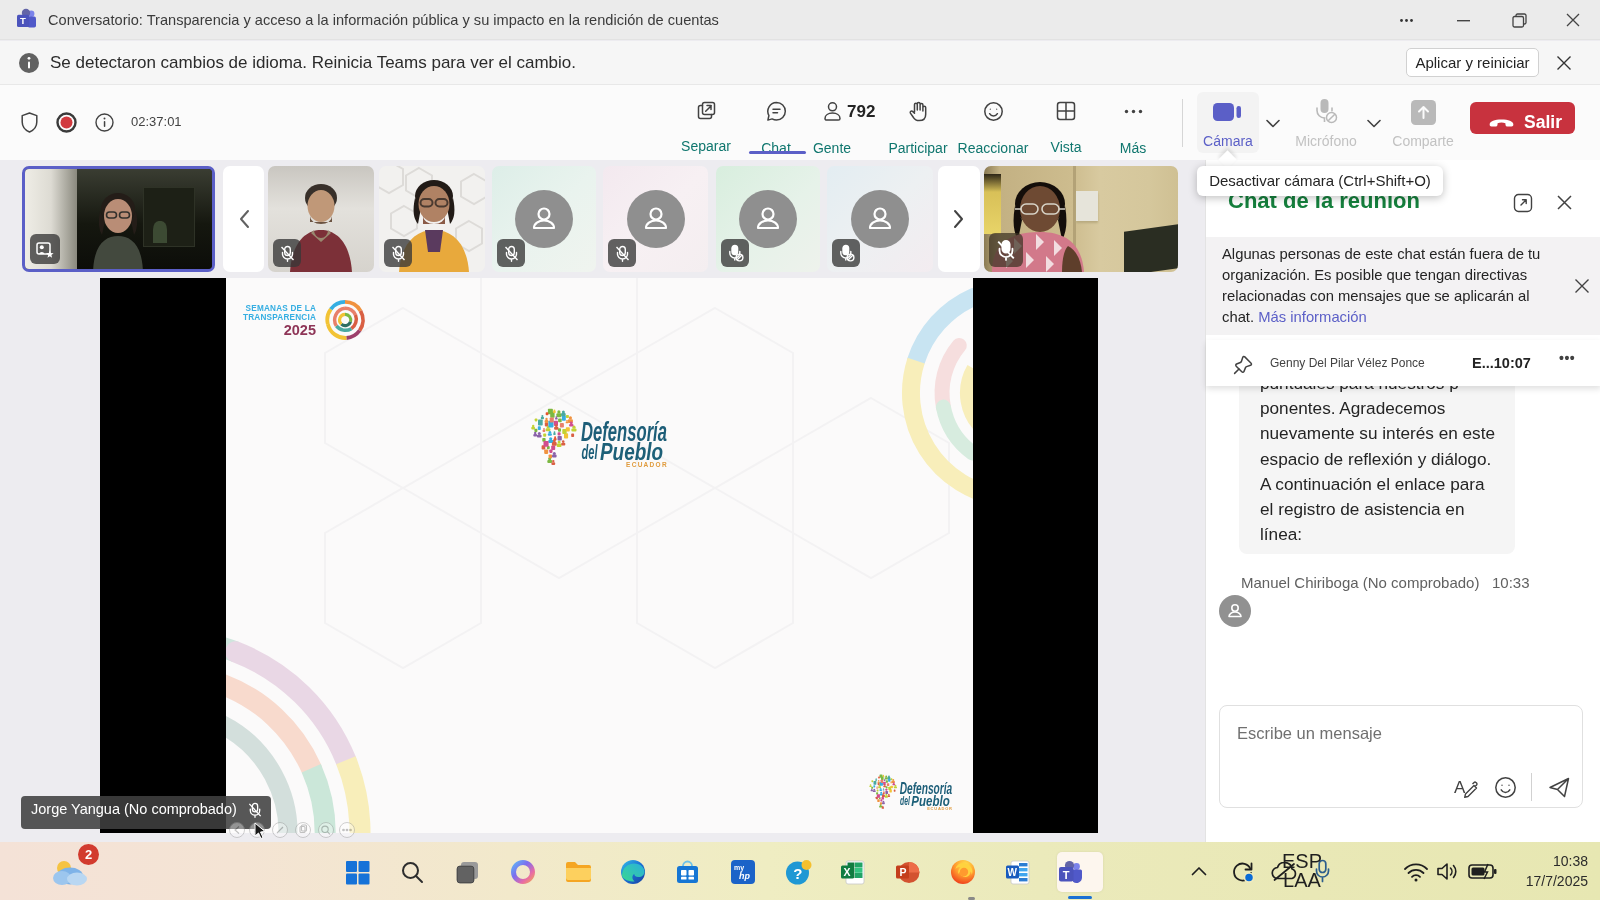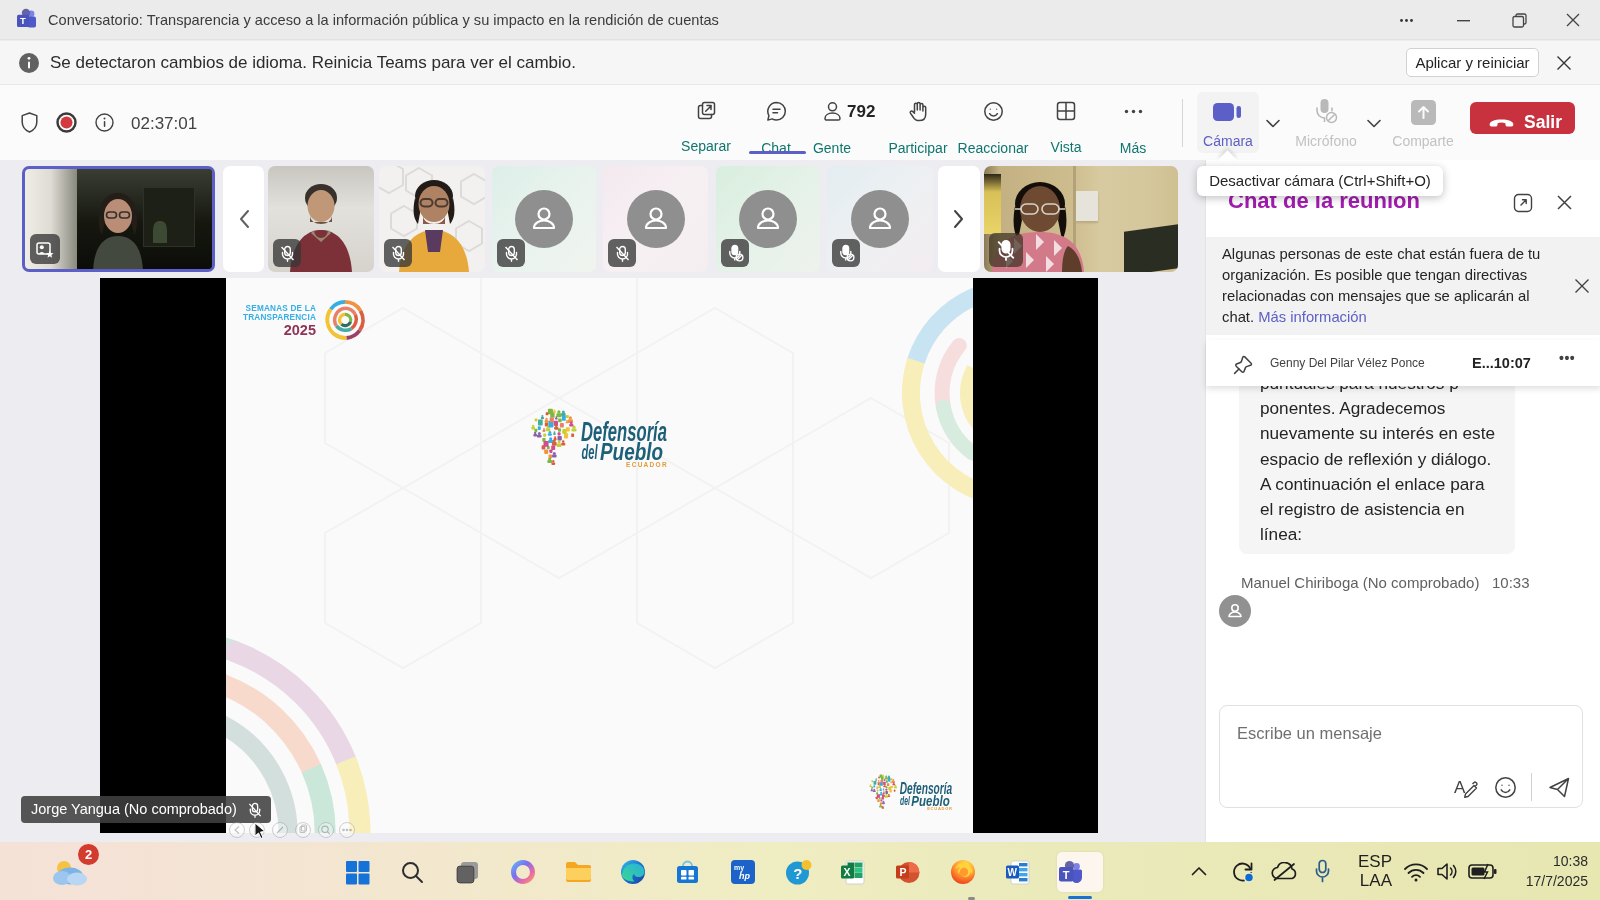--- a/index.html
+++ b/index.html
@@ -10,38 +10,38 @@
   #titlebar .title { position:absolute; left:48px; top:12px; font-size:14.6px; color:#3b3b3b; }
   .winctl { position:absolute; top:0; height:40px; width:46px; display:flex; align-items:center; justify-content:center; color:#444; }
   
   #notifbar { position:absolute; left:0; top:41px; width:1600px; height:44px; background:#f6f6f6; border-bottom:1px solid #e8e8e8; }
   #notifbar .txt { position:absolute; left:50px; top:12px; font-size:17px; color:#2b2b2b; }
   #applybtn { position:absolute; left:1406px; top:7px; width:133px; height:29px; background:#fff; border:1px solid #d1d1d1; border-radius:5px; font-size:15px; color:#242424; text-align:center; line-height:27px; }
   
   #toolbar { position:absolute; left:0; top:85px; width:1600px; height:75px; background:#fbfbfb; }
   .tbtn { position:absolute; top:16px; text-align:center; color:#424242; }
   .tbtn .lbl { font-size:14px; color:#0f766e; margin-top:14px; }
-  .timer { position:absolute; left:131px; top:29px; font-size:17px; color:#424242; }
+  .timer { position:absolute; left:131px; top:29px; font-size:13px; color:#424242; }
   #chatunderline { position:absolute; left:749px; top:151px; width:57px; height:3px; border-radius:2px; background:#5b5fc7; }
   .glabel { position:absolute; font-size:14px; color:#424242; }
   
   #stage { position:absolute; left:0; top:160px; width:1205px; height:682px; background:#edecf0; }
   .thumb { position:absolute; top:6px; height:106px; border-radius:7px; overflow:hidden; }
   .chevcard { position:absolute; top:6px; width:41px; height:106px; border-radius:7px; background:#fff; display:flex; align-items:center; justify-content:center; }
   .micbadge { position:absolute; left:5px; bottom:5px; width:28px; height:28px; border-radius:6px; background:rgba(55,55,55,.78); display:flex; align-items:center; justify-content:center; }
   .avacirc { position:absolute; left:50%; top:50%; transform:translate(-50%,-50%); width:58px; height:58px; border-radius:50%; background:#8f8f8f; display:flex; align-items:center; justify-content:center; }
   
   #blackL { position:absolute; left:100px; top:118px; width:126px; height:555px; background:#000; }
   #blackR { position:absolute; left:973px; top:118px; width:125px; height:555px; background:#000; }
   #slide { position:absolute; left:226px; top:118px; width:747px; height:555px; background:#fbfafa; overflow:hidden; }
   #slidetitle { position:absolute; left:0; top:208px; width:747px; text-align:center; font-weight:bold; font-size:33px; line-height:41.5px; color:#29a9e0; }
-  #namelabel { position:absolute; left:21px; top:636px; width:250px; height:27px; background:rgba(64,64,64,.88); border-radius:4px; color:#fff; font-size:14.5px; line-height:27px; padding:0 0 0 10px; }
+  #namelabel { position:absolute; left:21px; top:636px; width:250px; height:33px; background:rgba(64,64,64,.88); border-radius:4px; color:#fff; font-size:14.5px; line-height:27px; padding:0 0 0 10px; }
   
   #chatpanel { position:absolute; left:1205px; top:160px; width:395px; height:682px; background:#fff; border-left:1px solid #e3e3e3; }
-  #chathdr { position:absolute; left:22px; top:28px; font-size:22px; font-weight:bold; color:#a21caf; }
+  #chathdr { position:absolute; left:22px; top:28px; font-size:22px; font-weight:bold; color:#15803d; }
   #noticebox { position:absolute; left:0; top:77px; width:395px; height:98px; background:#f3f2f3; }
   #noticebox .ntxt { position:absolute; left:16px; top:7px; width:352px; font-size:14.8px; line-height:21px; color:#242424; }
   #noticebox a { color:#5b5fc7; text-decoration:none; }
   #pinrow { position:absolute; left:0; top:180px; width:395px; height:46px; background:#fff; box-shadow:0 3px 6px rgba(0,0,0,.12); z-index:5; }
   .bubble { position:absolute; background:#f5f5f5; border-radius:8px; color:#242424; font-size:17.2px; line-height:25.2px; }
   #msgname { position:absolute; left:35px; top:414px; font-size:15px; color:#616161; }
   #inputbox { position:absolute; left:13px; top:545px; width:364px; height:103px; background:#fff; border:1px solid #e0e0e0; border-radius:8px; }
   #inputbox .ph { position:absolute; left:17px; top:18px; font-size:16.5px; color:#707070; }
   
   #tooltip { position:absolute; left:1197px; top:166px; width:246px; height:30px; background:#fff; border-radius:6px; box-shadow:0 2px 8px rgba(0,0,0,.25); z-index:40; font-size:15px; color:#242424; line-height:30px; text-align:center; }
@@ -884,21 +884,21 @@
       <circle cx="19" cy="18.5" r="4.5" fill="#0a6cd6" stroke="#f2ecc0" stroke-width="1.5"></circle>
     </svg>
   <svg style="position:absolute;left:1271px;top:20px" width="27" height="20" viewBox="0 0 27 20">
       <path d="M7 16.5 a5.5 5.5 0 0 1 -0.5 -11 a7.5 7.5 0 0 1 14.5 1.5 a5 5 0 0 1 0 9.5 Z" fill="none" stroke="#1f1f1f" stroke-width="1.7" stroke-linejoin="round"></path>
       <path d="M3.5 18 L23 2" stroke="#1f1f1f" stroke-width="1.7" stroke-linecap="round"></path>
     </svg>
   <svg style="position:absolute;left:1314px;top:17px" width="17" height="25" viewBox="0 0 17 25">
       <rect x="5.2" y="1.5" width="6.6" height="12" rx="3.3" fill="none" stroke="#2b5d8c" stroke-width="1.7"></rect>
       <path d="M2.5 10 v2 a6 6 0 0 0 12 0 v-2 M8.5 19 v3.5" fill="none" stroke="#2b5d8c" stroke-width="1.7" stroke-linecap="round"></path>
     </svg>
-  <div style="position:absolute;left:1352px;top:10px;width:40px;text-align:right;font-size:17px;line-height:19px;color:#1f1f1f">ESP<br>LAA</div>
+  <div style="position:absolute;left:1282px;top:10px;width:40px;text-align:center;font-size:20px;line-height:19px;color:#1f1f1f">ESP<br>LAA</div>
   <svg style="position:absolute;left:1403px;top:20px" width="26" height="20" viewBox="0 0 26 20" fill="none" stroke="#1f1f1f" stroke-width="1.8">
       <path d="M2 7 a15.5 15.5 0 0 1 22 0" stroke-linecap="round"></path>
       <path d="M5.5 11 a10.5 10.5 0 0 1 15 0" stroke-linecap="round"></path>
       <path d="M9 14.8 a5.5 5.5 0 0 1 8 0" stroke-linecap="round"></path>
       <circle cx="13" cy="18" r="1.5" fill="#1f1f1f" stroke="none"></circle>
     </svg>
   <svg style="position:absolute;left:1436px;top:19px" width="25" height="21" viewBox="0 0 25 21">
       <path d="M2 7.5 h4 L11 3 V18 L6 13.5 H2 Z" fill="none" stroke="#1f1f1f" stroke-width="1.6" stroke-linejoin="round"></path>
       <path d="M14.5 7 a5 5 0 0 1 0 7 M17.5 4.5 a9 9 0 0 1 0 12" fill="none" stroke="#1f1f1f" stroke-width="1.6" stroke-linecap="round"></path>
     </svg>

